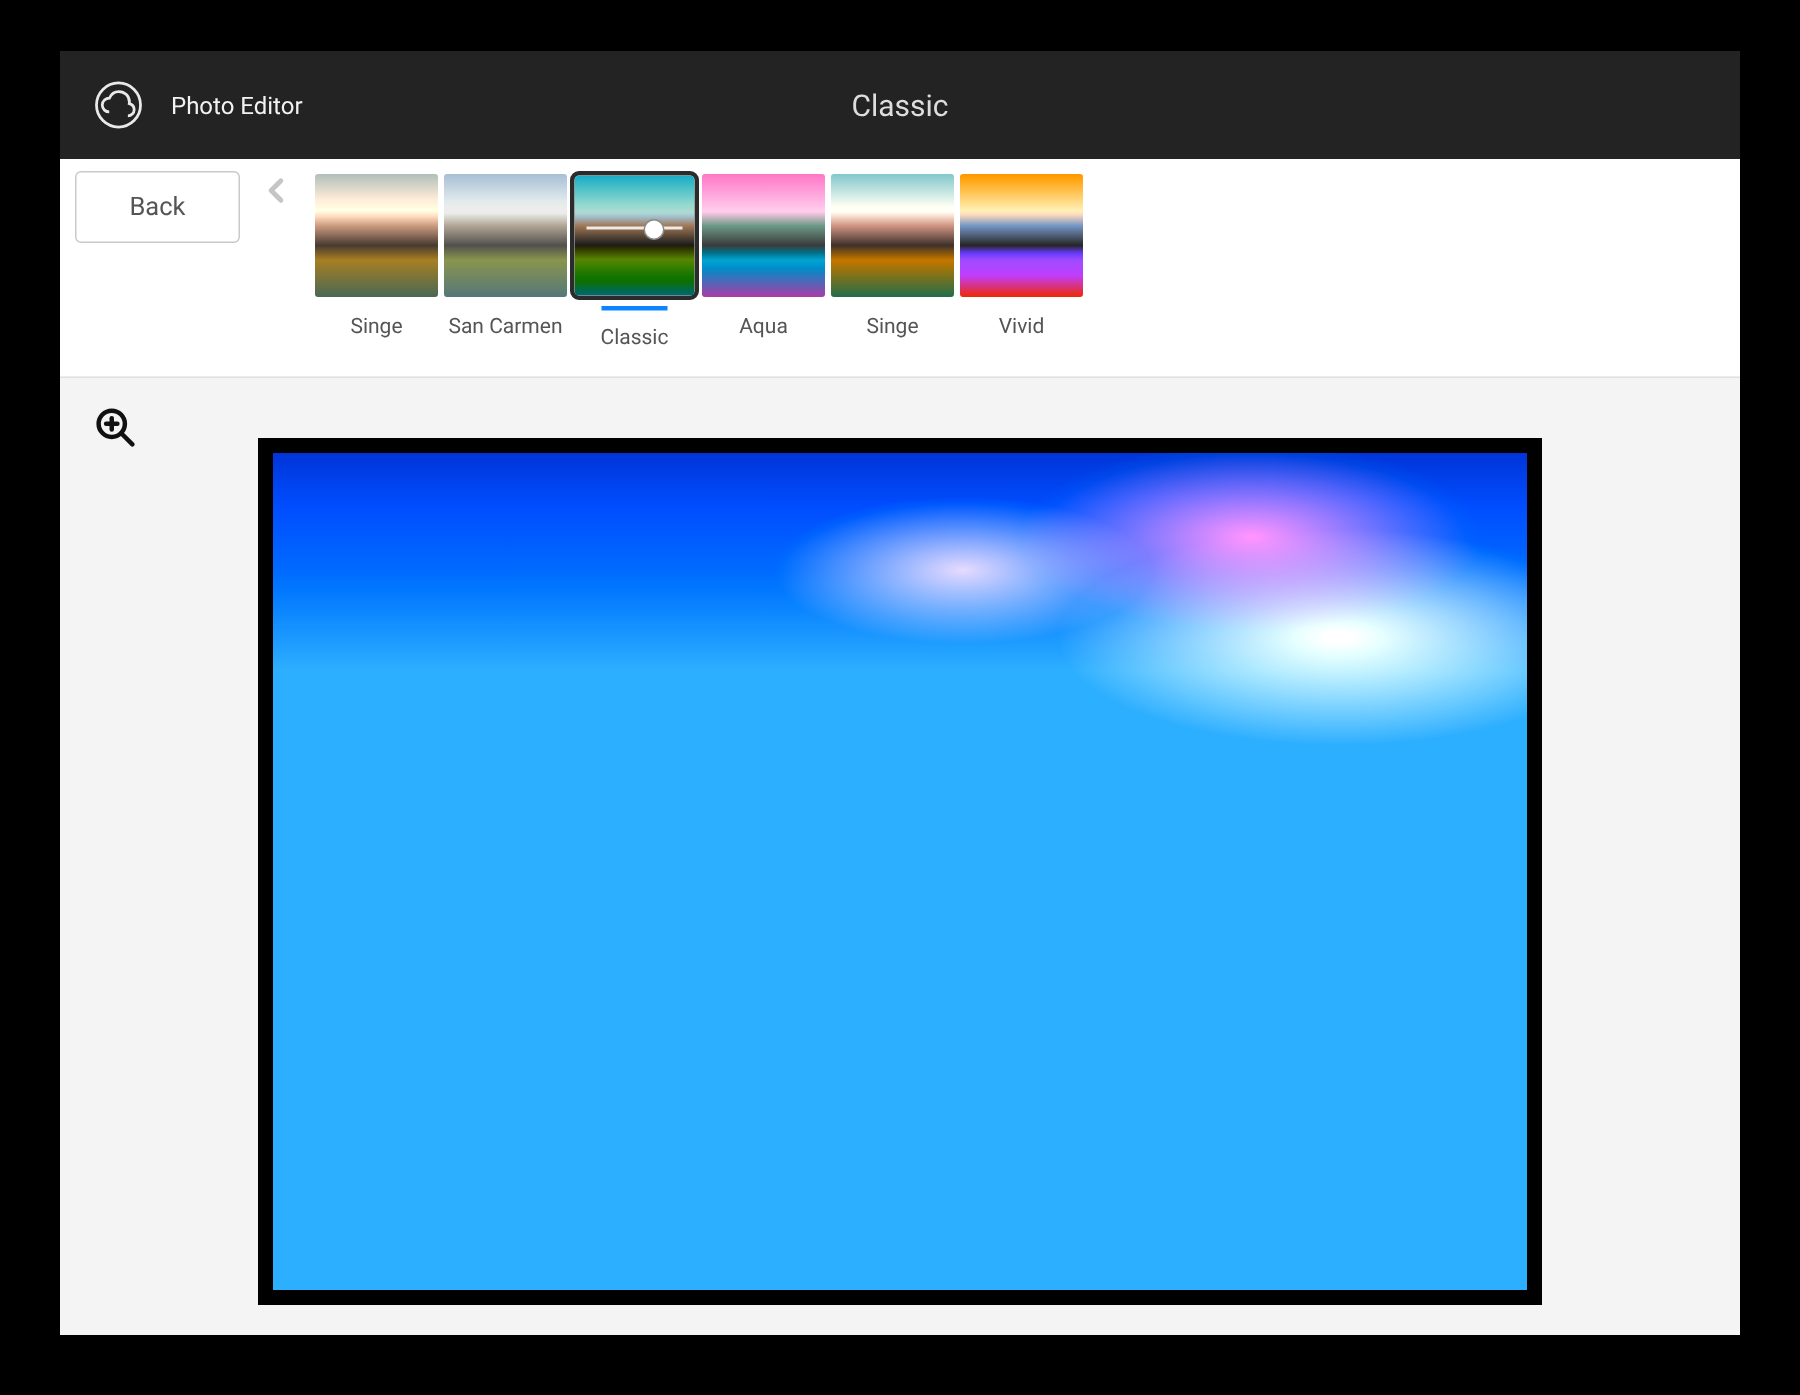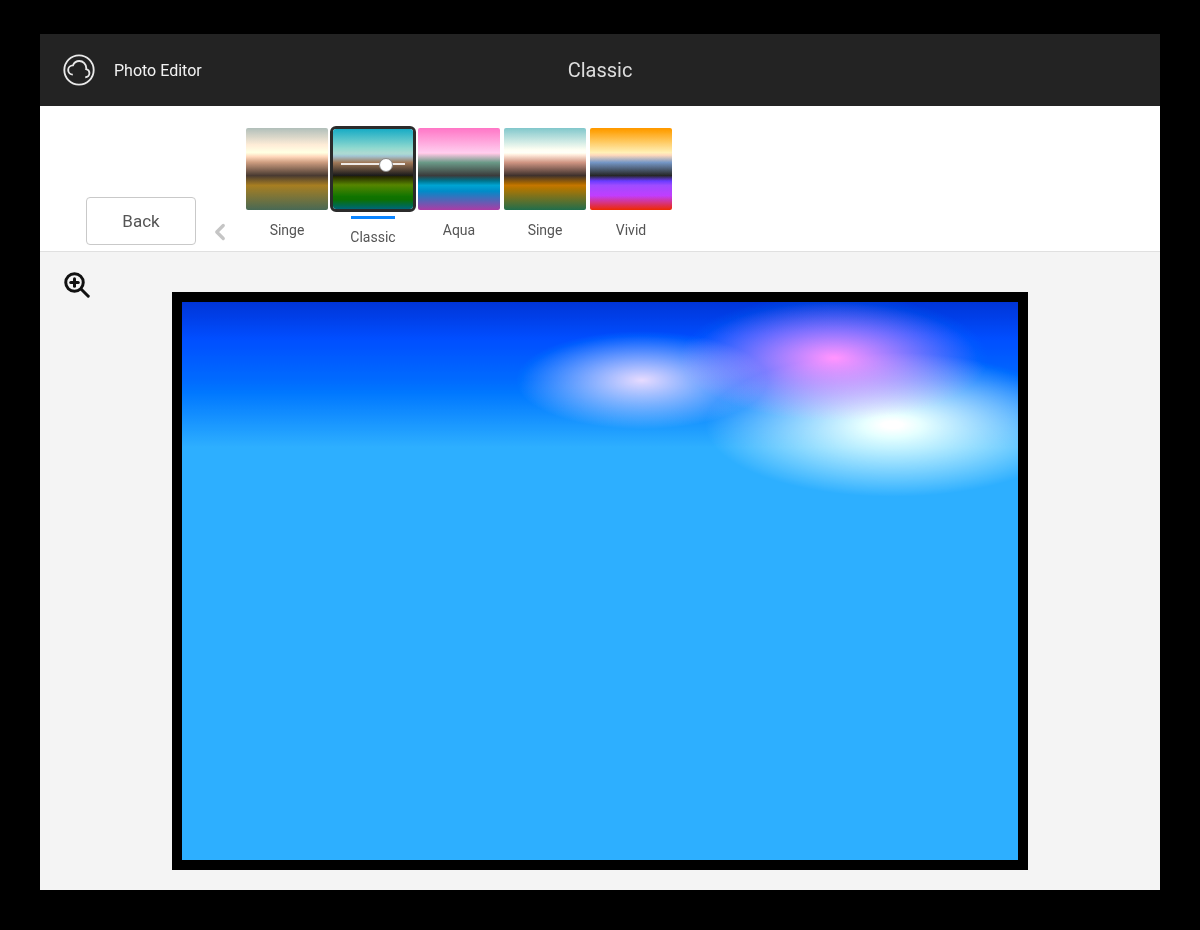--- a/index.html
+++ b/index.html
@@ -6,21 +6,21 @@
   body { background: #000; width: 1200px; height: 930px; overflow: hidden; padding: 34px 40px 40px 40px; }
   .app { background: #fff; width: 100%; height: 100%; display: flex; flex-direction: column; }
 
   
   .header { background: #232323; color: #eee; height: 72px; display: flex; align-items: center; padding: 0 22px; position: relative; }
   .header-logo { width: 34px; height: 34px; display: flex; align-items: center; justify-content: center; margin-right: 18px; }
   .header-title { font-size: 16px; font-weight: 400; color: #f2f2f2; }
   .header-center { position: absolute; left: 50%; transform: translateX(-50%); font-size: 20px; color: #ddd; }
 
   
-  .filter-strip { background: #fff; display: flex; align-items: flex-end; padding: 8px 0 6px 0; position: relative; height: 145px; margin-left: 36px; }
+  .filter-strip { background: #fff; display: flex; align-items: flex-start; padding: 8px 0 6px 0; position: relative; height: 145px; }
   .back-button { margin-left: 10px; width: 110px; height: 48px; border: 1px solid #c9c9c9; background: #fff; color: #555; font-size: 17px; border-radius: 4px; cursor: pointer; flex: 0 0 auto; }
   .nav-chevron { width: 48px; display: flex; align-items: center; justify-content: center; color: #c5c5c5; font-size: 34px; cursor: pointer; flex: 0 0 auto; user-select: none; }
   .filters { display: flex; align-items: flex-start; flex: 1 1 auto; overflow: hidden; }
   .filter-item { display: flex; flex-direction: column; align-items: center; cursor: pointer; width: 86px; flex: 0 0 auto; }
   .thumb { width: 86px; height: 86px; border-radius: 4px; position: relative; overflow: hidden; border: 2px solid transparent; }
   .filter-item.selected .thumb { border: 3px solid #2b2b2b; border-radius: 6px; }
   .filter-label { font-size: 14px; color: #555; margin-top: 10px; }
   .selected-bar { width: 44px; height: 3px; background: #0a84ff; margin-top: 4px; }
   .slider-overlay { position: absolute; left: 8px; right: 8px; top: 42%; height: 2px; background: rgba(255,255,255,0.85); }
   .slider-overlay::after { content: ""; position: absolute; top: -5px; left: 60%; width: 12px; height: 12px; border-radius: 50%; background: #fff; border: 1px solid #888; }
@@ -101,20 +101,26 @@
           <polyline points="15 18 9 12 15 6"></polyline>
         </svg>
     </div>
     <div class="filters" id="filters">
         <div class="filter-item">
           <div class="thumb">
             <div class="thumb-scene t-singe"></div>
           </div>
           <div class="filter-label">Singe</div>
         </div>
+        <div class="filter-item">
+          <div class="thumb">
+            <div class="thumb-scene t-sancarmen"></div>
+          </div>
+          <div class="filter-label">San Carmen</div>
+        </div>
         <div class="filter-item selected">
           <div class="thumb">
             <div class="thumb-scene t-indiglow"></div>
             <div class="slider-overlay"></div>
           </div>
           <div class="selected-bar"></div>
           <div class="filter-label">Classic</div>
         </div>
         <div class="filter-item">
           <div class="thumb">

